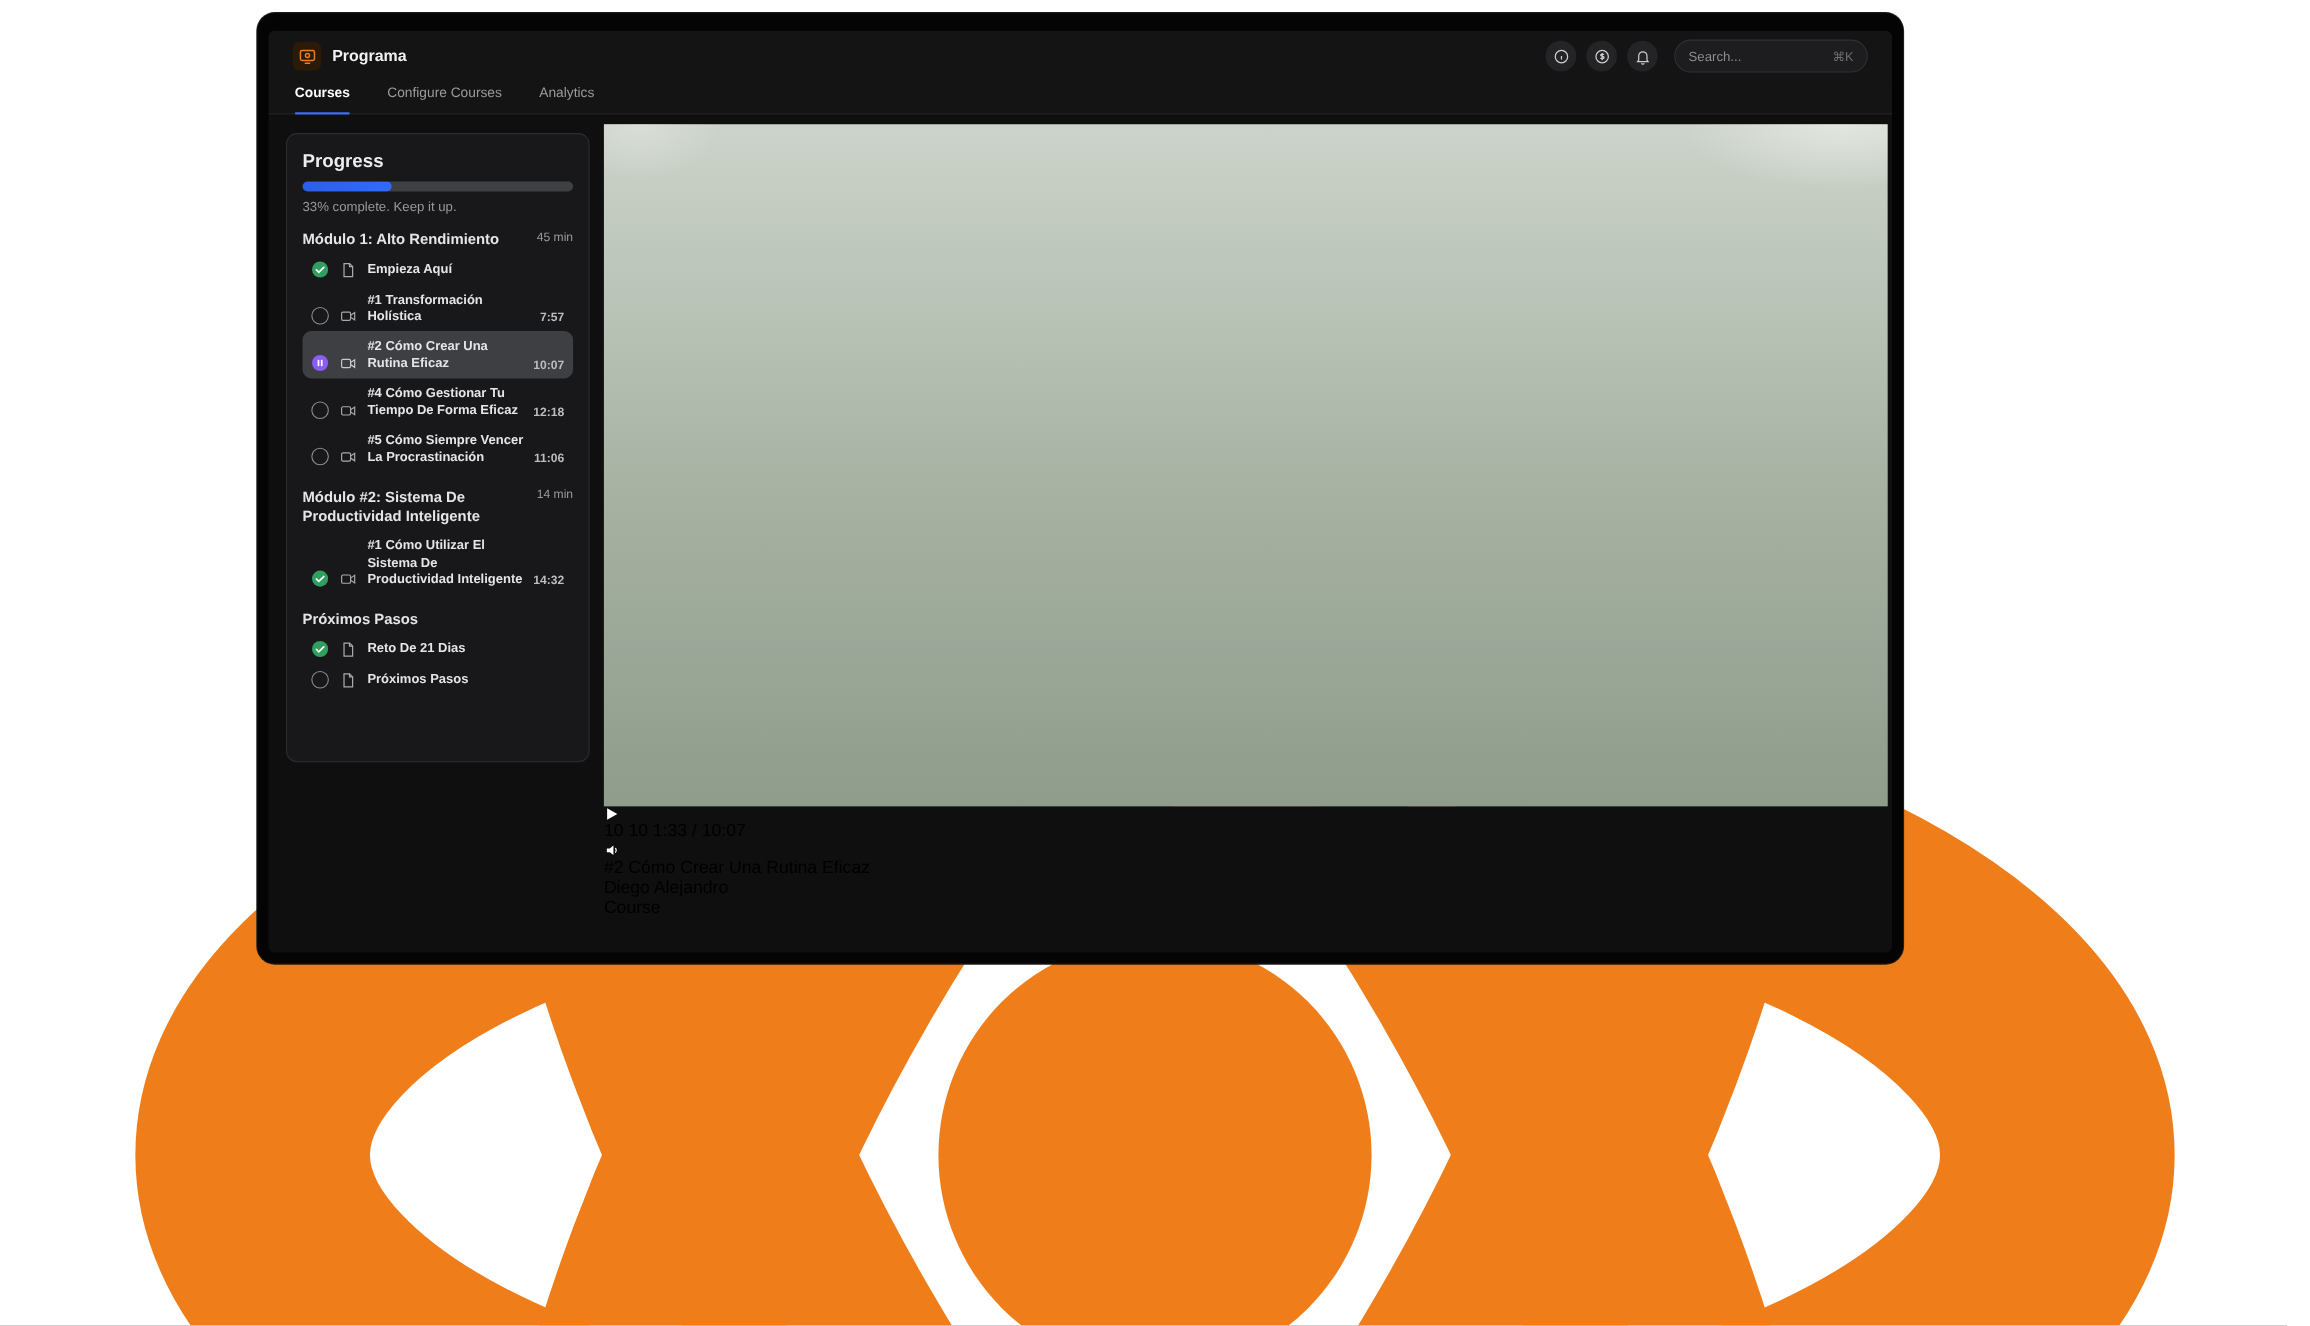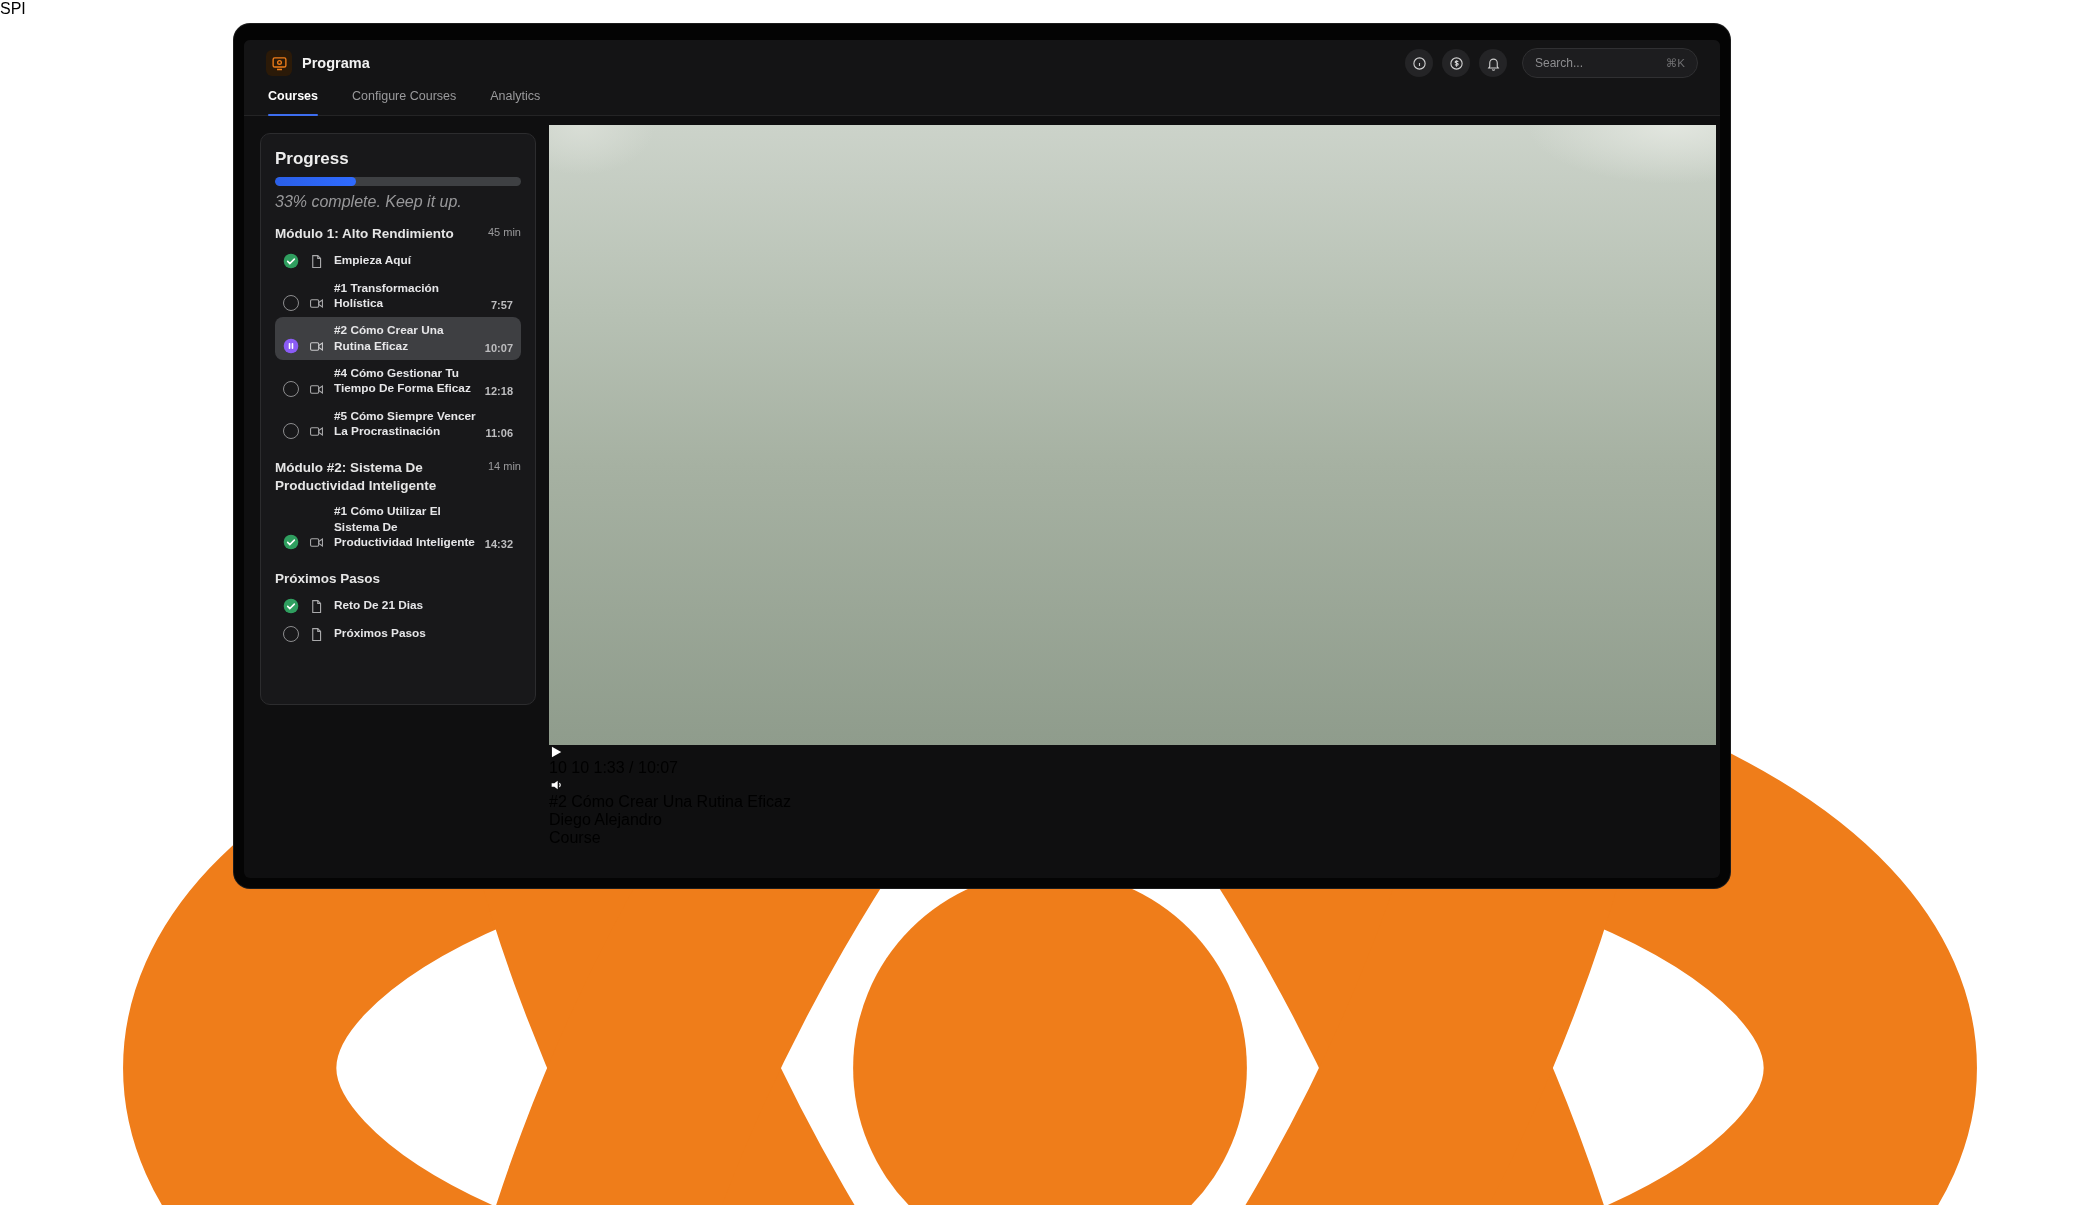--- a/index.html
+++ b/index.html
@@ -2,21 +2,21 @@
 <html><head>
 <meta charset="utf-8">
 <style>
   * { margin:0; padding:0; box-sizing:border-box; }
   html,body { background:#fff; }
   body { font-family:"Liberation Sans","DejaVu Sans",sans-serif; }
   .stage { position:relative; width:2100px; height:1205px; background:#fff; overflow:hidden; }
   svg { display:block; }
 
   
-  .monitor { position:absolute; left:234px; top:24px; width:1496px; height:864px;
+  .monitor { position:absolute; left:234px; top:12px; width:1496px; height:864px;
              background:#040404; border-radius:16px; box-shadow:0 0 0 1px #1c1c1c; }
   .app { position:absolute; left:10px; top:16px; right:10px; bottom:10px; background:#0f0f10;
          border-radius:6px; overflow:hidden; }
   .app-header { height:46px; display:flex; align-items:center; padding:0 22px; background:#141415; }
   .app-logo { width:26px; height:26px; border-radius:6px; background:#2b1a08; display:flex;
               align-items:center; justify-content:center; }
   .app-title { color:#f2f2f2; font-size:14.5px; font-weight:bold; margin-left:10px; }
   .hdr-right { margin-left:auto; display:flex; align-items:center; gap:9px; }
   .hbtn { width:28px; height:28px; border-radius:50%; background:#242426; color:#cfcfcf;
           display:flex; align-items:center; justify-content:center; font-size:12px; }
@@ -29,21 +29,21 @@
   .tab.active { color:#fff; font-weight:bold; }
   .tab.active:after { content:""; position:absolute; left:0; right:0; bottom:-1px; height:2px; background:#3d6ef0; border-radius:2px;}
   .app-body { position:relative; height:calc(100% - 76px); }
 
   
   .sidecard { position:absolute; left:16px; top:17px; width:276px; height:572px; background:#18181a;
               border:1px solid #2c2c2e; border-radius:10px; padding:15px 14px; overflow:hidden; }
   .prog-title { color:#ededed; font-size:17px; font-weight:bold; }
   .prog-track { margin-top:8px; height:9px; border-radius:5px; background:#3e4043; overflow:hidden; }
   .prog-fill { height:100%; background:linear-gradient(90deg,#2a5fe8,#2f6bff); border-radius:5px; }
-  .prog-cap { margin-top:7px; color:#98989a; font-size:16px;font-style:italic; }
+  .prog-cap { margin-top:7px; color:#98989a; font-size:12px; }
   .sec-h { display:flex; margin-top:14px; margin-bottom:4px; }
   .sec-t { color:#e5e5e5; font-size:13.5px; font-weight:bold; line-height:1.3; flex:1; }
   .sec-d { color:#9a9a9c; font-size:11px; margin-left:8px; text-align:right; width:34px; line-height:1.3;}
   .lesson { display:flex; align-items:flex-end; padding:6px 8px; border-radius:8px;font-weight:bold; }
   .lesson.sel { background:#3e3f42; }
   .st { width:16px; height:16px; flex:0 0 16px; }
   .st-open { border:1.6px solid #8c8c8e; border-radius:50%; }
   .licon { width:15px; flex:0 0 15px; margin-left:10px; color:#a9a9ab; }
   .ltitle { color:#e6e6e8; font-size:11.8px; line-height:1.3; margin-left:10px; flex:1; }
   .ltime { color:#bdbdbf; font-size:11px; margin-left:8px; }
@@ -412,23 +412,20 @@
     </div>
   </div>
 
   <div class="stand">
     <div class="stand-lip"></div>
   </div>
 
   <div class="laptop-shadow"></div>
   <div class="laptop">
     <div class="lscreen">
-      <div class="lcover">
-        <div class="spi"><span>S</span><span class="o">P</span><span>I</span></div>
-      </div>
       <div class="lcol">
         <svg class="page-icon" viewBox="0 0 64 64">
           <g fill="none" stroke="#ef7d1a" stroke-width="6.5">
             <ellipse cx="32" cy="32" rx="25" ry="10.5"></ellipse>
             <ellipse cx="32" cy="32" rx="25" ry="10.5" transform="rotate(60 32 32)"></ellipse>
             <ellipse cx="32" cy="32" rx="25" ry="10.5" transform="rotate(120 32 32)"></ellipse>
           </g>
             <circle cx="32" cy="32" r="6" fill="#ef7d1a"></circle>
         </svg>
 

